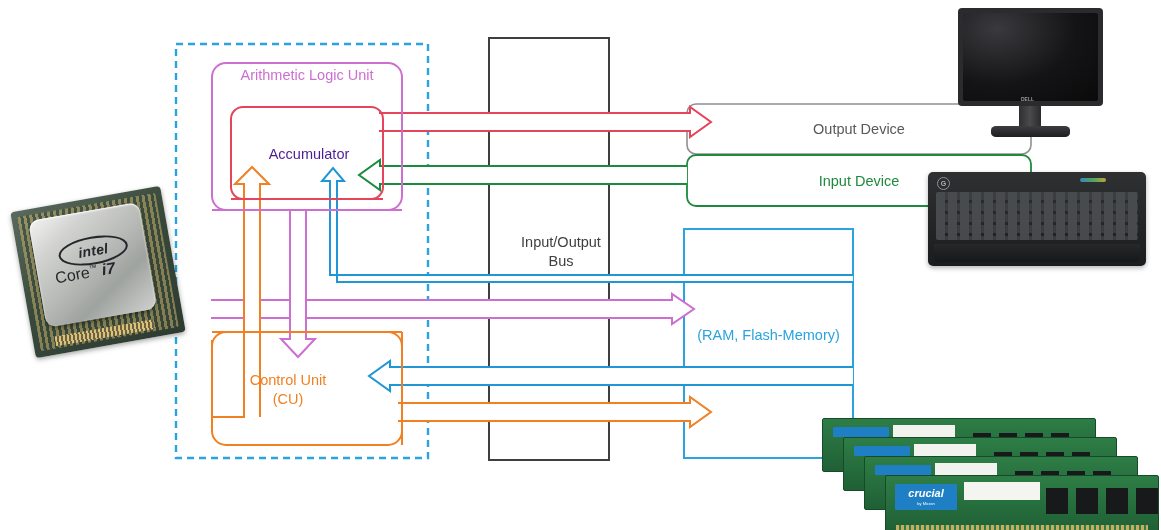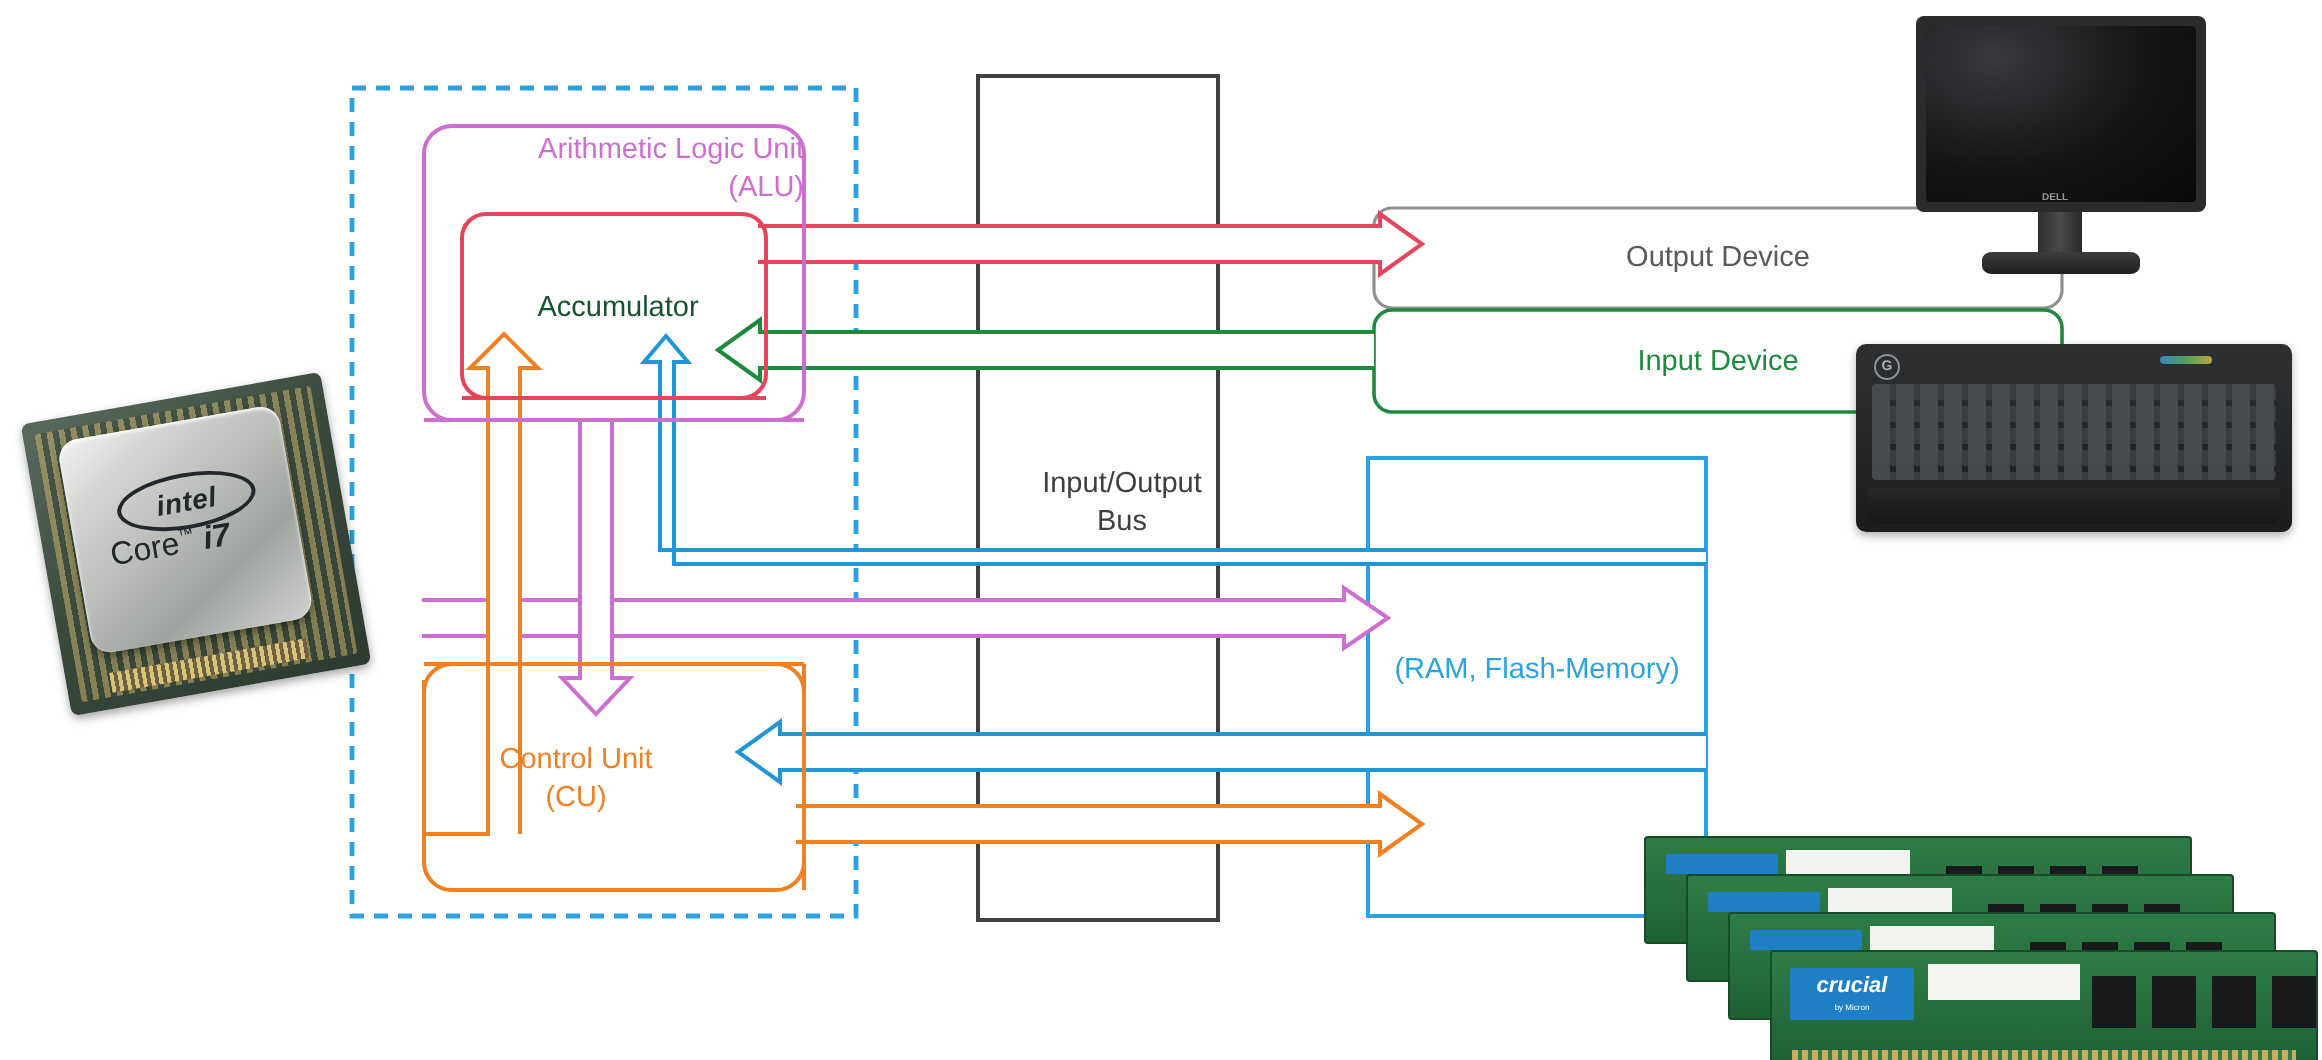--- a/index.html
+++ b/index.html
@@ -171,26 +171,25 @@
         <span style="font:400 4px 'Liberation Sans',sans-serif;margin-top:2px;">by Micron</span>
       </div>
       <div style="position:absolute;left:78px;top:6px;width:76px;height:18px;background:#f4f4f0;"></div>
       <div style="position:absolute;left:160px;top:12px;width:120px;height:26px;
                   background:repeating-linear-gradient(90deg,#17191a 0 22px,transparent 22px 30px);"></div>
       <div style="position:absolute;left:10px;bottom:0;right:10px;height:6px;
                   background:repeating-linear-gradient(90deg,#c9ac5e 0 3px,#2e7d46 3px 5px);"></div>
     </div>
   </div>
 
-  <div class="lbl no-sel" style="left:212px;top:66px;width:190px;color:#cd6fd0;font-size:14.5px;text-align:right;">
+  <div class="lbl no-sel" style="left:212px;top:66px;width:190px;color:#cd6fd0;font-size:14.5px;">
     <div>Arithmetic Logic Unit</div>
-    <div>(ALU)</div>
-  </div>
-
-  <div class="lbl no-sel" style="left:231px;top:145px;width:156px;color:#14532d;font-size:14.5px;">
+  </div>
+
+  <div class="lbl no-sel" style="left:231px;top:145px;width:156px;color:#4c1d95;font-size:14.5px;">
     <span>Accumulator</span>
   </div>
 
   <div class="lbl no-sel" style="left:212px;top:371px;width:152px;color:#f08022;font-size:14.5px;">
     <div>Control Unit</div>
     <div>(CU)</div>
   </div>
 
   <div class="lbl no-sel" style="left:489px;top:233px;width:144px;color:#3f3f3f;font-size:14.5px;">
     <div>Input/Output</div>

